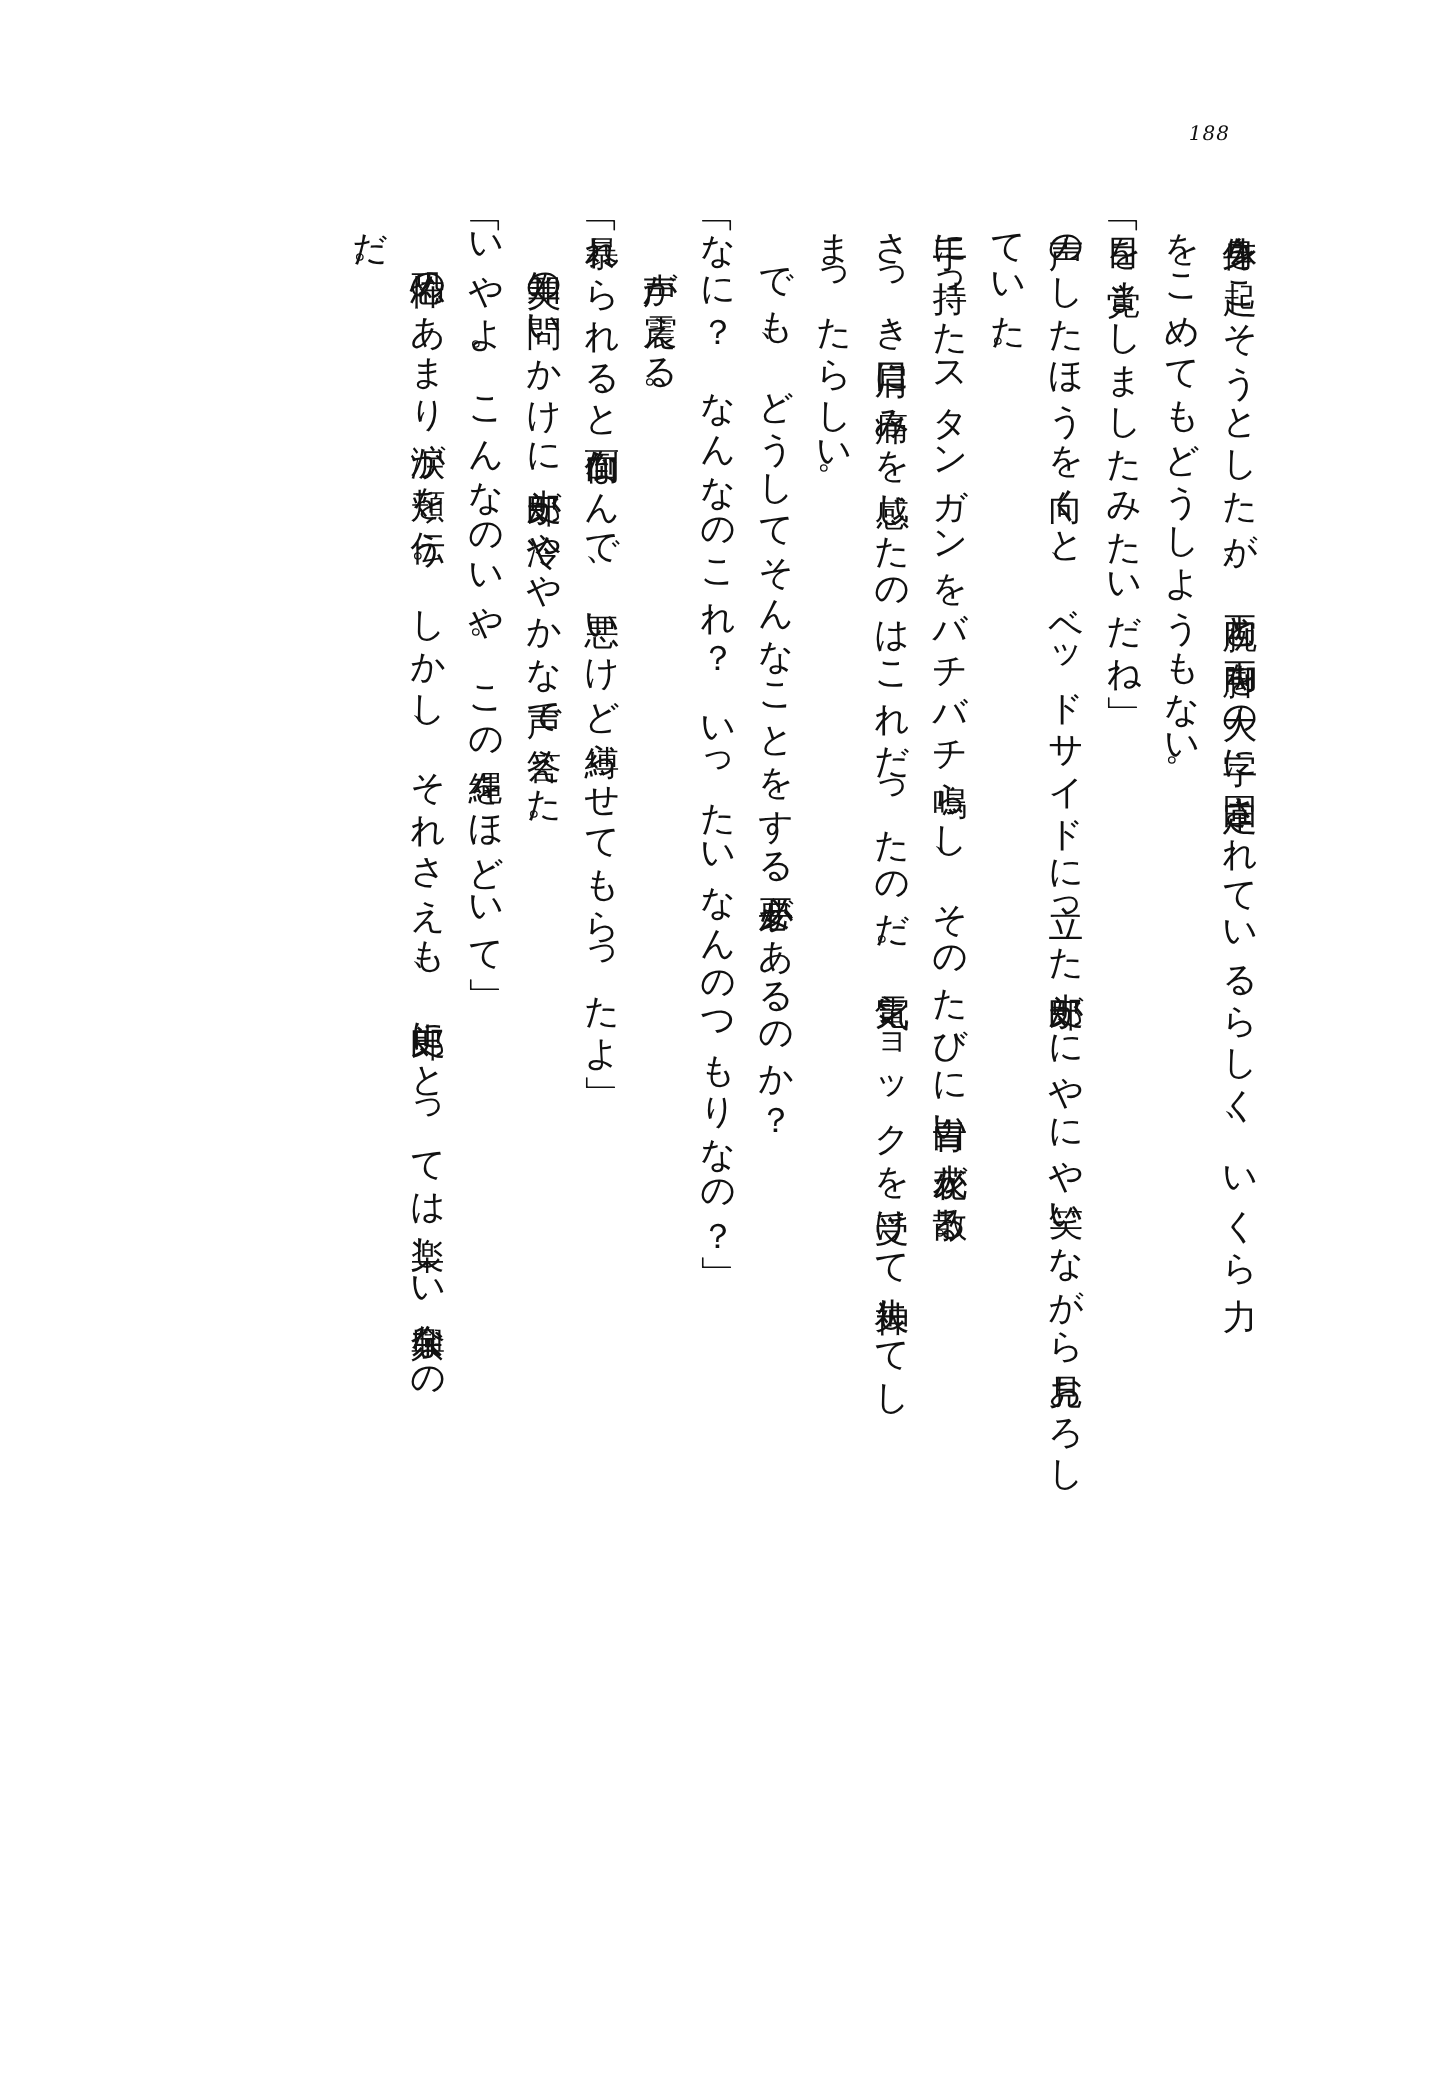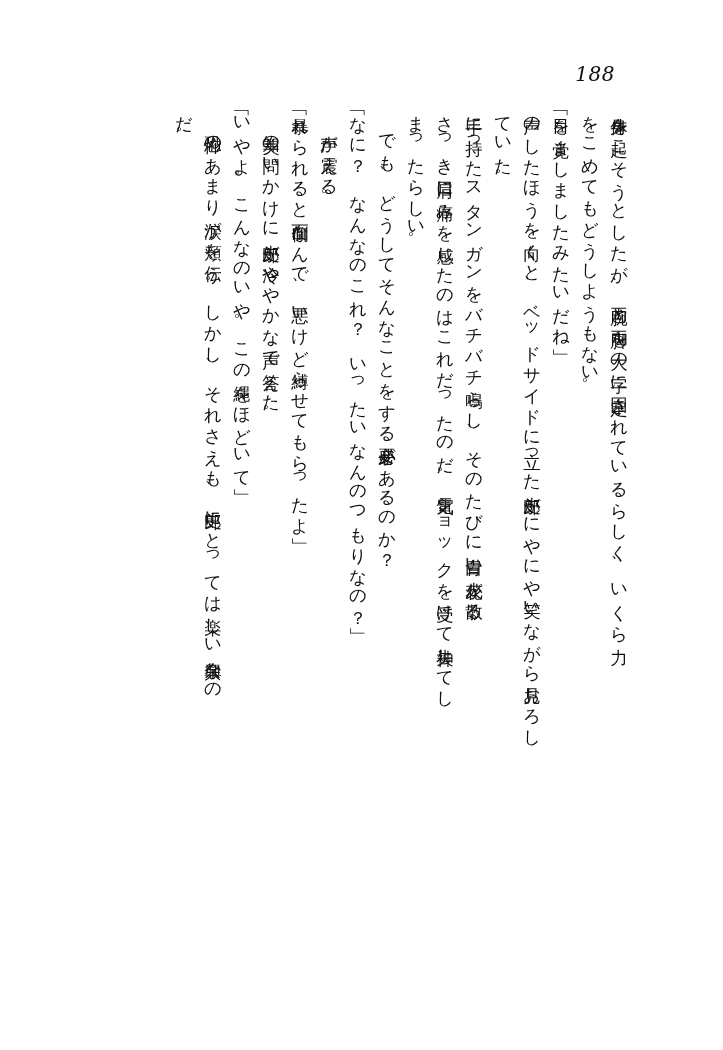--- a/index.html
+++ b/index.html
@@ -20,21 +20,21 @@
     left: 0;
     top: 0;
     width: 723px;
     height: 1050px;
     background: #ffffff;
   }
   .page-number {
     position: absolute;
     top: 62px;
     right: 108px;
-    font-size: 20px;
+    font-size: 10px;
     font-family: "DejaVu Serif", "Liberation Serif", serif;
     font-style: italic;
     letter-spacing: 0.5px;
     color: #111111;
   }
   .text-block {
     position: absolute;
     top: 104px;
     right: 96px;
     left: 80px;

